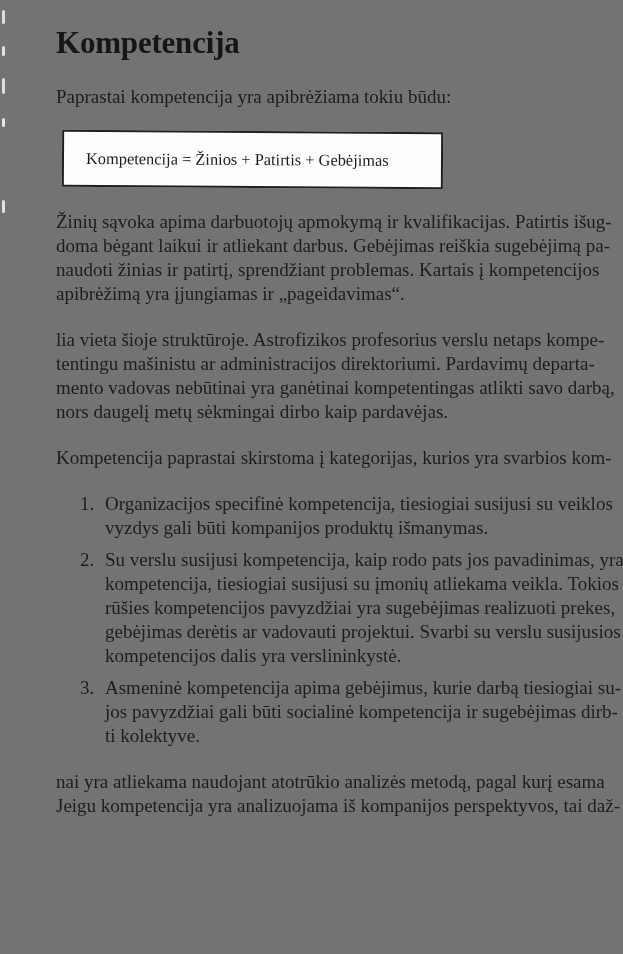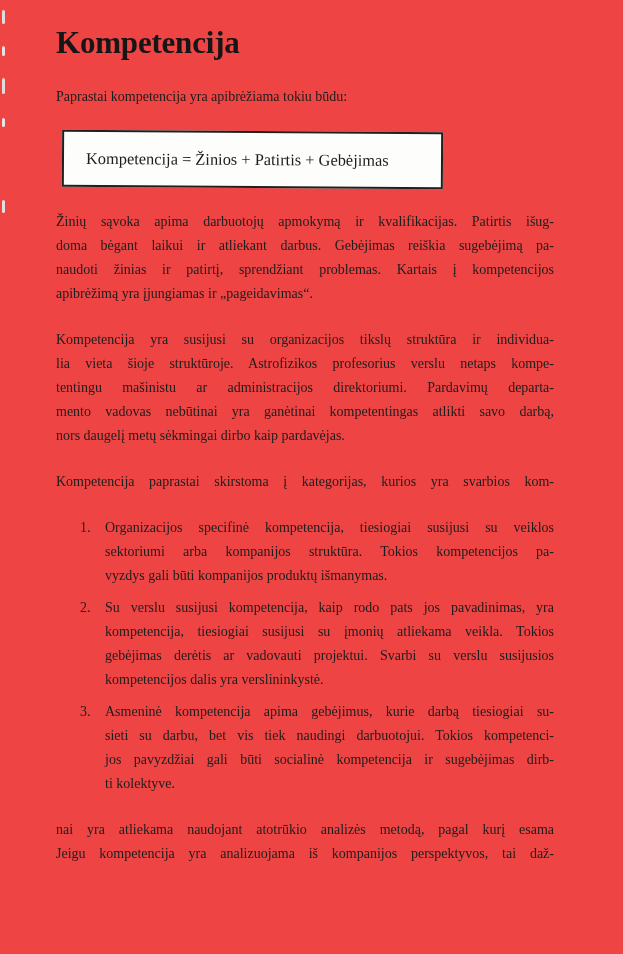--- a/index.html
+++ b/index.html
@@ -1,21 +1,21 @@
 <!DOCTYPE html>
 <html lang="lt"><head>
 <meta charset="utf-8">
 <style>
   html, body { margin: 0; padding: 0; background: #ffffff; }
 
   .page {
     position: relative;
     width: 623px;
     height: 954px;
-    background: #ef4444;
+    background: #737373;
     overflow: hidden;
     font-family: "Liberation Serif", "DejaVu Serif", serif;
     color: #1d1d1d;
   }
 
   
   .binding-marks { position: absolute; left: 0; top: 0; width: 10px; height: 240px; }
   .binding-marks .mark {
     position: absolute; left: 2px; width: 3px;
     background: #dedddb; border-radius: 2px;
@@ -30,21 +30,21 @@
 
   h1.doc-title {
     margin: 0 0 26px 0;
     font-size: 31px;
     line-height: 32px;
     font-weight: 700;
     color: #161616;
     letter-spacing: -0.2px;
   }
 
-  .para, .list-item { margin: 0 16px 22px 0; font-size: 14px; line-height: 24px; }
+  .para, .list-item { margin: 0 16px 22px 0; font-size: 19px; line-height: 24px; }
 
   .tline {
     text-align: justify;
     text-align-last: justify;
     white-space: nowrap;
   }
   .tline.last { text-align: left; text-align-last: left; }
 
   .formula-box {
     box-sizing: border-box;
@@ -88,51 +88,49 @@
         <div class="formula-box">
           <span>Kompetencija = Žinios + Patirtis + Gebėjimas</span>
         </div>
         <div class="para">
           <div class="tline">Žinių sąvoka apima darbuotojų apmokymą ir kvalifikacijas. Patirtis išug-</div>
           <div class="tline">doma bėgant laikui ir atliekant darbus. Gebėjimas reiškia sugebėjimą pa-</div>
           <div class="tline">naudoti žinias ir patirtį, sprendžiant problemas. Kartais į kompetencijos</div>
           <div class="tline last">apibrėžimą yra įjungiamas ir „pageidavimas“.</div>
         </div>
         <div class="para">
-          <div class="tline">Kompetencija yra susijusi su organizacijos tikslų struktūra ir individua-</div>
           <div class="tline">lia vieta šioje struktūroje. Astrofizikos profesorius verslu netaps kompe-</div>
           <div class="tline">tentingu mašinistu ar administracijos direktoriumi. Pardavimų departa-</div>
           <div class="tline">mento vadovas nebūtinai yra ganėtinai kompetentingas atlikti savo darbą,</div>
           <div class="tline last">nors daugelį metų sėkmingai dirbo kaip pardavėjas.</div>
         </div>
         <div class="para">
           <div class="tline">Kompetencija paprastai skirstoma į kategorijas, kurios yra svarbios kom-</div>
         </div>
         <div class="list-item">
           <span class="li-num">1.</span>
           <div class="li-body">
             <div class="tline">Organizacijos specifinė kompetencija, tiesiogiai susijusi su veiklos</div>
-            <div class="tline">sektoriumi arba kompanijos struktūra. Tokios kompetencijos pa-</div>
             <div class="tline last">vyzdys gali būti kompanijos produktų išmanymas.</div>
           </div>
         </div>
         <div class="list-item">
           <span class="li-num">2.</span>
           <div class="li-body">
             <div class="tline">Su verslu susijusi kompetencija, kaip rodo pats jos pavadinimas, yra</div>
             <div class="tline">kompetencija, tiesiogiai susijusi su įmonių atliekama veikla. Tokios</div>
+            <div class="tline">rūšies kompetencijos pavyzdžiai yra sugebėjimas realizuoti prekes,</div>
             <div class="tline">gebėjimas derėtis ar vadovauti projektui. Svarbi su verslu susijusios</div>
             <div class="tline last">kompetencijos dalis yra verslininkystė.</div>
           </div>
         </div>
         <div class="list-item last-item">
           <span class="li-num">3.</span>
           <div class="li-body">
             <div class="tline">Asmeninė kompetencija apima gebėjimus, kurie darbą tiesiogiai su-</div>
-            <div class="tline">sieti su darbu, bet vis tiek naudingi darbuotojui. Tokios kompetenci-</div>
             <div class="tline">jos pavyzdžiai gali būti socialinė kompetencija ir sugebėjimas dirb-</div>
             <div class="tline last">ti kolektyve.</div>
           </div>
         </div>
         <div class="para">
           <div class="tline">nai yra atliekama naudojant atotrūkio analizės metodą, pagal kurį esama</div>
           <div class="tline">Jeigu kompetencija yra analizuojama iš kompanijos perspektyvos, tai daž-</div>
         </div>
       </div>
   </div>

